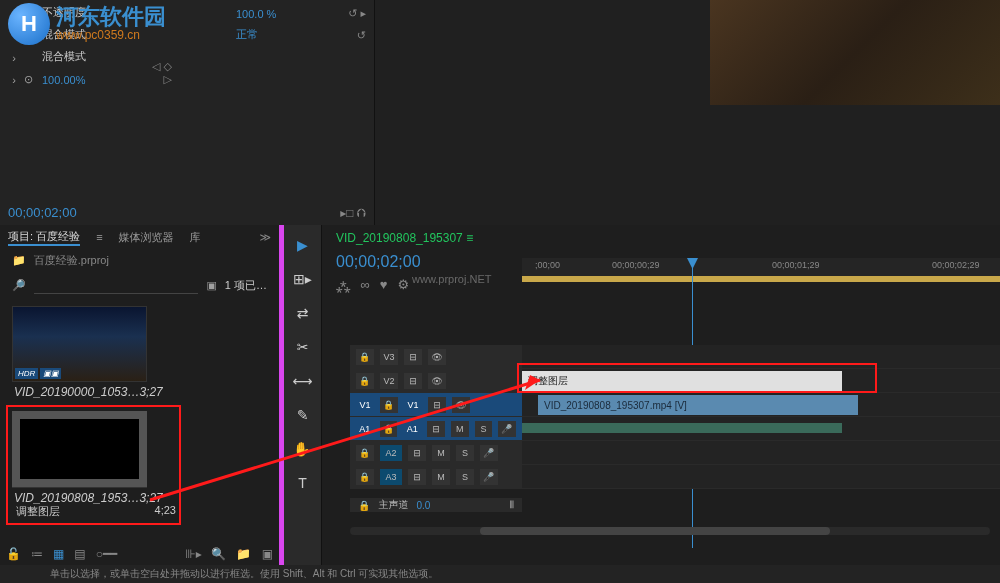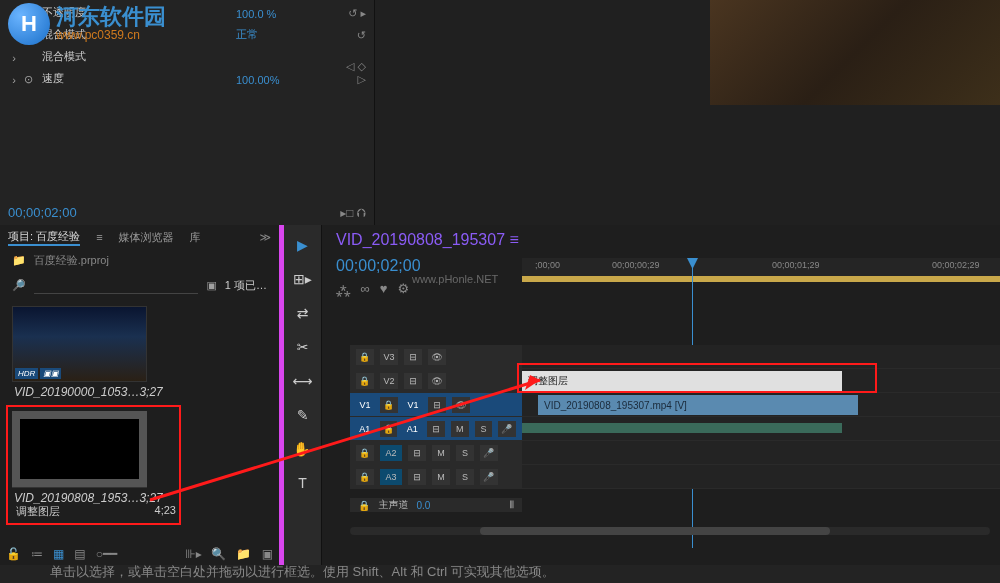--- a/index.html
+++ b/index.html
@@ -41,21 +41,21 @@
 .adjustment-highlight { position: absolute; top: 180px; left: 6px; width: 175px; height: 120px; border: 2px solid #ff1a1a; }
 .adjustment-inner { margin: 4px; width: 135px; height: 76px; background: #000; border: 8px solid #555; }
 .adjustment-label { position: absolute; bottom: 4px; left: 8px; color: #ccc; font-size: 11px; display: flex; width: 160px; justify-content: space-between; }
 .project-footer { position: absolute; bottom: 4px; left: 6px; right: 6px; display: flex; gap: 10px; color: #888; font-size: 12px; }
 .project-footer .lock { color: #4a9a3a; }
 .project-footer span { cursor: pointer; }
 .tool-strip { width: 38px; background: #2a2a2a; border-right: 1px solid #111; display: flex; flex-direction: column; align-items: center; padding-top: 8px; gap: 10px; }
 .tool { width: 24px; height: 24px; display: flex; align-items: center; justify-content: center; color: #ccc; cursor: pointer; font-size: 14px; }
 .tool.active { color: #3a8fd0; }
 .timeline-panel { flex: 1; background: #1e1e1e; position: relative; }
-.timeline-tab { padding: 6px 14px; color: #8b5cf6; font-size: 16px; }
+.timeline-tab { padding: 6px 14px; color: #22c55e; font-size: 12px; }
 .timeline-header { display: flex; align-items: center; padding: 2px 14px; gap: 12px; }
 .timeline-timecode { color: #3a8fd0; font-size: 16px; }
 .timeline-icons { display: flex; gap: 10px; color: #888; font-size: 13px; margin-top: 4px; padding-left: 14px; }
 .watermark { position: absolute; top: 48px; left: 90px; color: #888; font-size: 11px; opacity: 0.7; }
 .ruler { position: absolute; top: 33px; left: 200px; right: 0; height: 18px; background: #252525; }
 .ruler-tick { position: absolute; top: 2px; color: #888; font-size: 9px; }
 .work-area { position: absolute; top: 51px; left: 200px; width: 530px; height: 6px; background: #c9a84a; }
 .playhead { position: absolute; top: 33px; left: 370px; width: 1px; height: 290px; background: #3a8fd0; }
 .playhead::before { content: ""; position: absolute; top: 0; left: -5px; width: 11px; height: 11px; background: #3a8fd0; clip-path: polygon(0 0, 100% 0, 50% 100%); }
 .tracks { position: absolute; top: 120px; left: 28px; right: 0; }
@@ -69,21 +69,21 @@
 .clip.adjust { background: #e0e0e0; color: #222; left: 0; width: 320px; }
 .clip.video { background: #5a8ab0; color: #1a2a3a; left: 16px; width: 320px; }
 .clip.audio { background: #3a6a5a; color: #cde; left: 0; width: 320px; height: 10px; top: 6px; }
 .clip-highlight { position: absolute; top: 138px; left: 195px; width: 360px; height: 30px; border: 2px solid #ff1a1a; }
 .arrow { position: absolute; pointer-events: none; }
 .arrow-line { stroke: #ff1a1a; stroke-width: 3; fill: none; }
 .arrow-head { fill: #ff1a1a; }
 .master-row { display: flex; height: 24px; align-items: center; margin-top: 4px; }
 .master-header { width: 172px; background: #2a2a2a; display: flex; align-items: center; gap: 8px; padding: 0 8px; font-size: 10px; color: #bbb; }
 .master-header .val { color: #3a8fd0; }
-.footer-hint { position: absolute; bottom: 2px; left: 50px; color: #888; font-size: 13px; }
+.footer-hint { position: absolute; bottom: 2px; left: 50px; color: #888; font-size: 10px; }
 .scroll-track { position: absolute; bottom: 30px; left: 28px; right: 10px; height: 8px; background: #2a2a2a; border-radius: 4px; }
 .scroll-thumb { position: absolute; left: 130px; width: 350px; height: 100%; background: #444; border-radius: 4px; }
 </style>
 </head>
 <body>
 
 <div class="top-section">
   <div class="effects-panel">
     <div class="effect-row">
       <span class="chevron">›</span>
@@ -100,21 +100,20 @@
       <span class="reset">↺</span>
     </div>
     <div class="effect-row">
       <span class="chevron">›</span>
       <span class="icon"></span>
       <span class="label">混合模式</span>
     </div>
     <div class="effect-row">
       <span class="chevron">›</span>
       <span class="icon">⊙</span>
-      <span class="label">速度</span>
       <span class="value">100.00%</span>
       <span class="reset">◁ ◇ ▷</span>
     </div>
     <div class="logo-overlay">
       <div class="logo-circle">H</div>
       <div class="logo-text">河东软件园</div>
       <div class="logo-url">www.pc0359.cn</div>
     </div>
     <div class="timecode-bottom">00;00;02;00</div>
     <div class="effects-icons">▸□ ⮉</div>
@@ -214,21 +213,21 @@
     </div>
     <div class="timeline-header">
       <span class="timeline-timecode">00;00;02;00</span>
     </div>
     <div class="timeline-icons">
       <span>⁂</span>
       <span>∞</span>
       <span>♥</span>
       <span>⚙</span>
     </div>
-    <div class="watermark">www.pHonle.NET</div>
+    <div class="watermark">www.prproj.NET</div>
 
     <div class="ruler">
       <span class="ruler-tick" style="left:13px">;00;00</span>
       <span class="ruler-tick" style="left:90px">00;00;00;29</span>
       <span class="ruler-tick" style="left:250px">00;00;01;29</span>
       <span class="ruler-tick" style="left:410px">00;00;02;29</span>
 
     </div>
     <div class="work-area"></div>
     <div class="playhead"></div>

